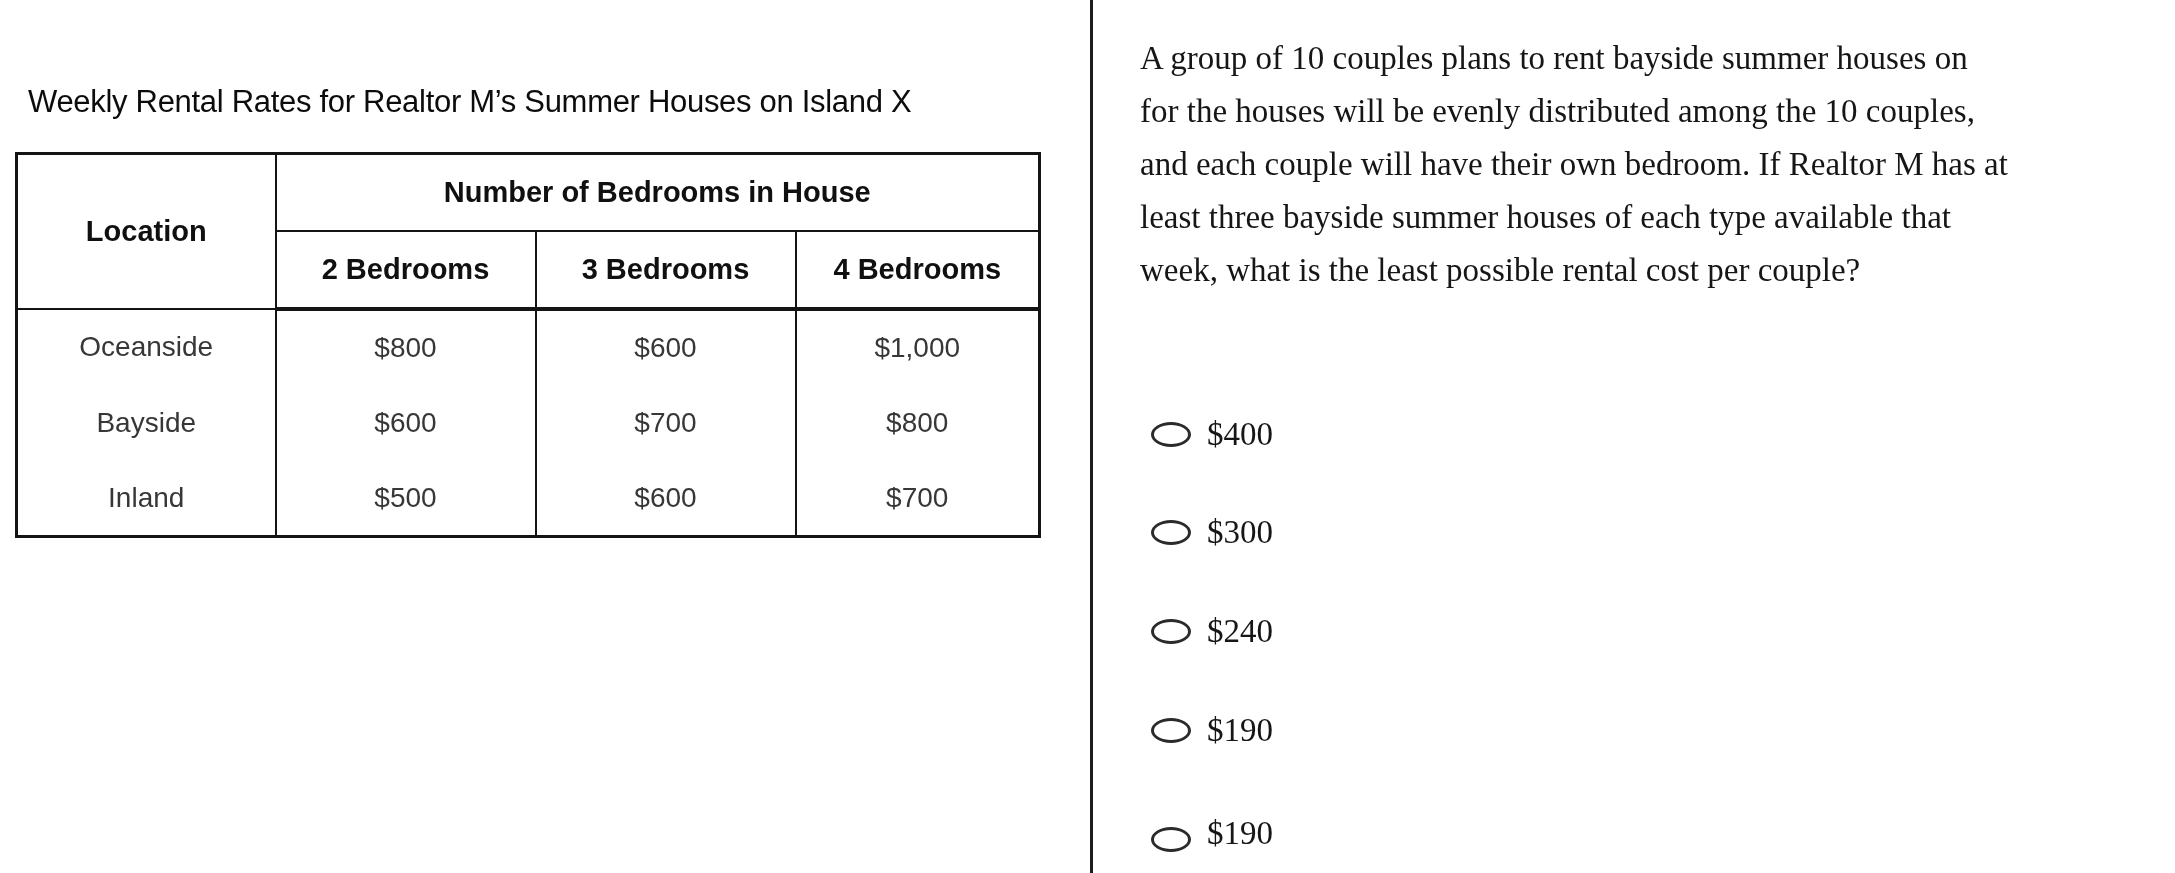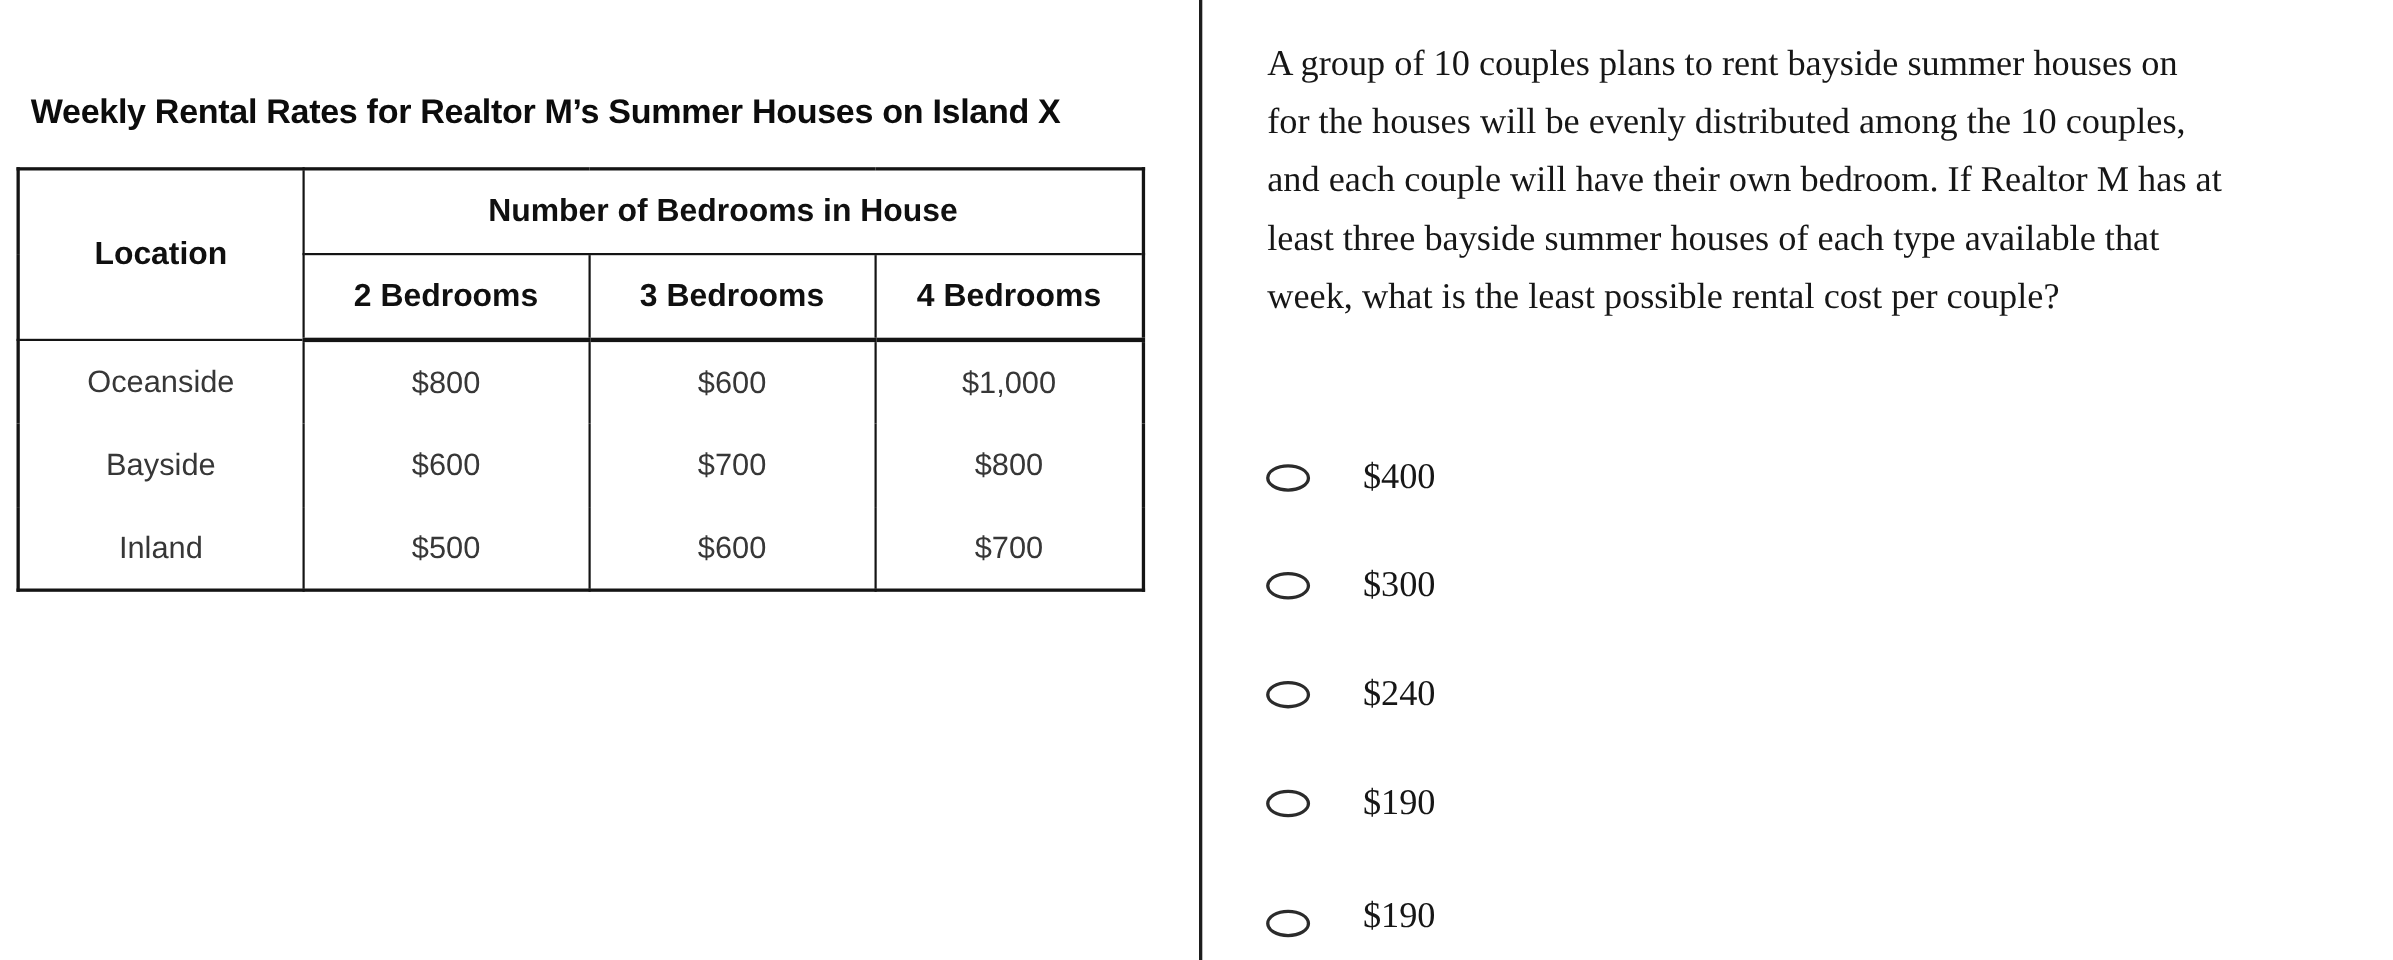--- a/index.html
+++ b/index.html
@@ -9,21 +9,21 @@
     position: relative;
     overflow: hidden;
     font-family: "Liberation Sans", sans-serif;
   }
 
   
   .table-title {
     position: absolute;
     left: 28px; top: 84px;
     font-size: 31px;
-    font-weight: bold;
+    font-weight: normal;
     color: #0c0c0c;
     letter-spacing: -0.3px;
     white-space: nowrap;
   }
   table.rates {
     position: absolute;
     left: 15px; top: 152px;
     border-collapse: collapse;
     table-layout: fixed;
     width: 1023px;
@@ -69,29 +69,28 @@
     position: absolute;
     left: 1140px; top: 32px;
     width: 1030px;
     font-family: "Liberation Serif", serif;
     font-size: 33px;
     color: #161616;
   }
   .question-text .qline {
     line-height: 53px;
     white-space: nowrap;
-    margin-left: 12px;
   }
   .option {
     position: absolute;
     left: 1151px;
     height: 44px;
     display: flex;
     align-items: center;
-    gap: 48px;
+    gap: 16px;
     cursor: pointer;
   }
   .option .radio {
     width: 40px; height: 25px;
     box-sizing: border-box;
     border: 3px solid #2b2b2b;
     border-radius: 50%;
     background: #ffffff;
     flex: none;
   }

